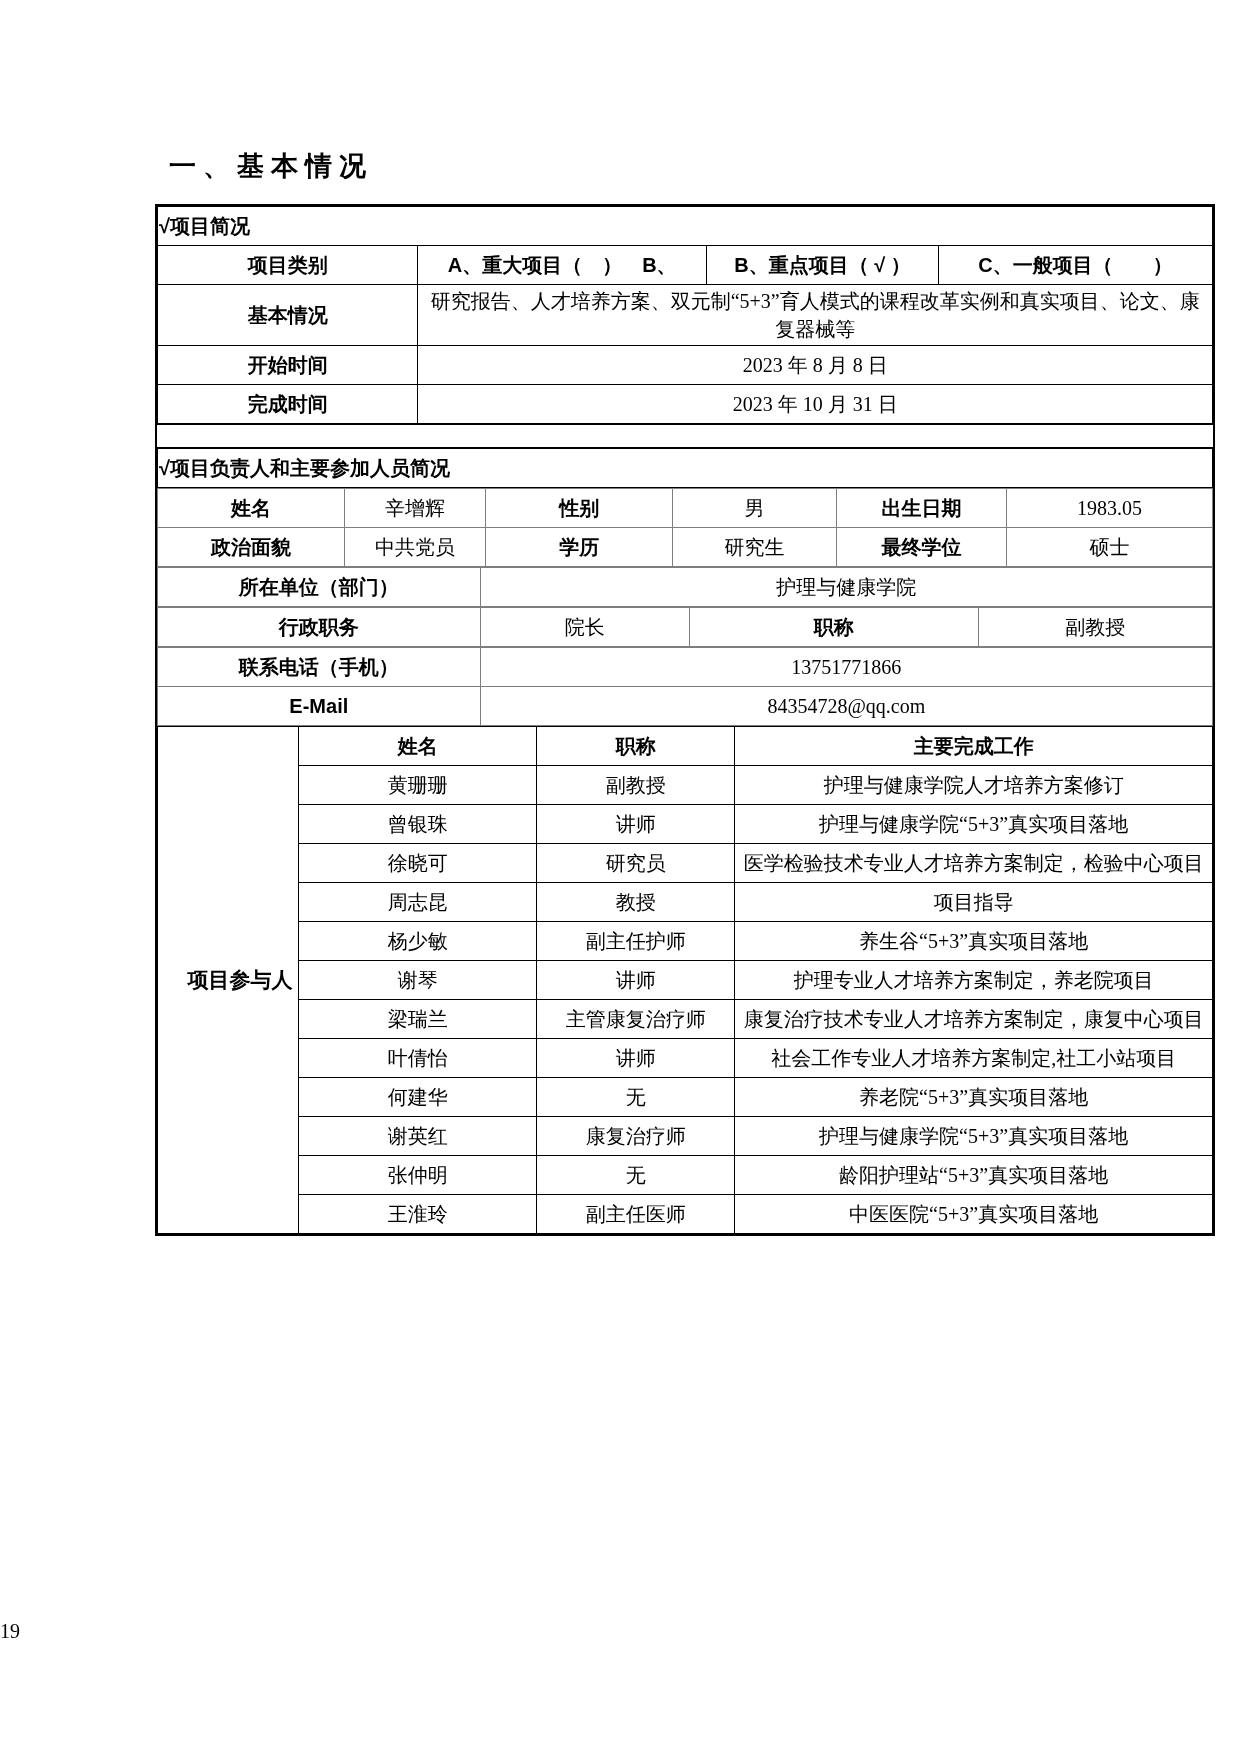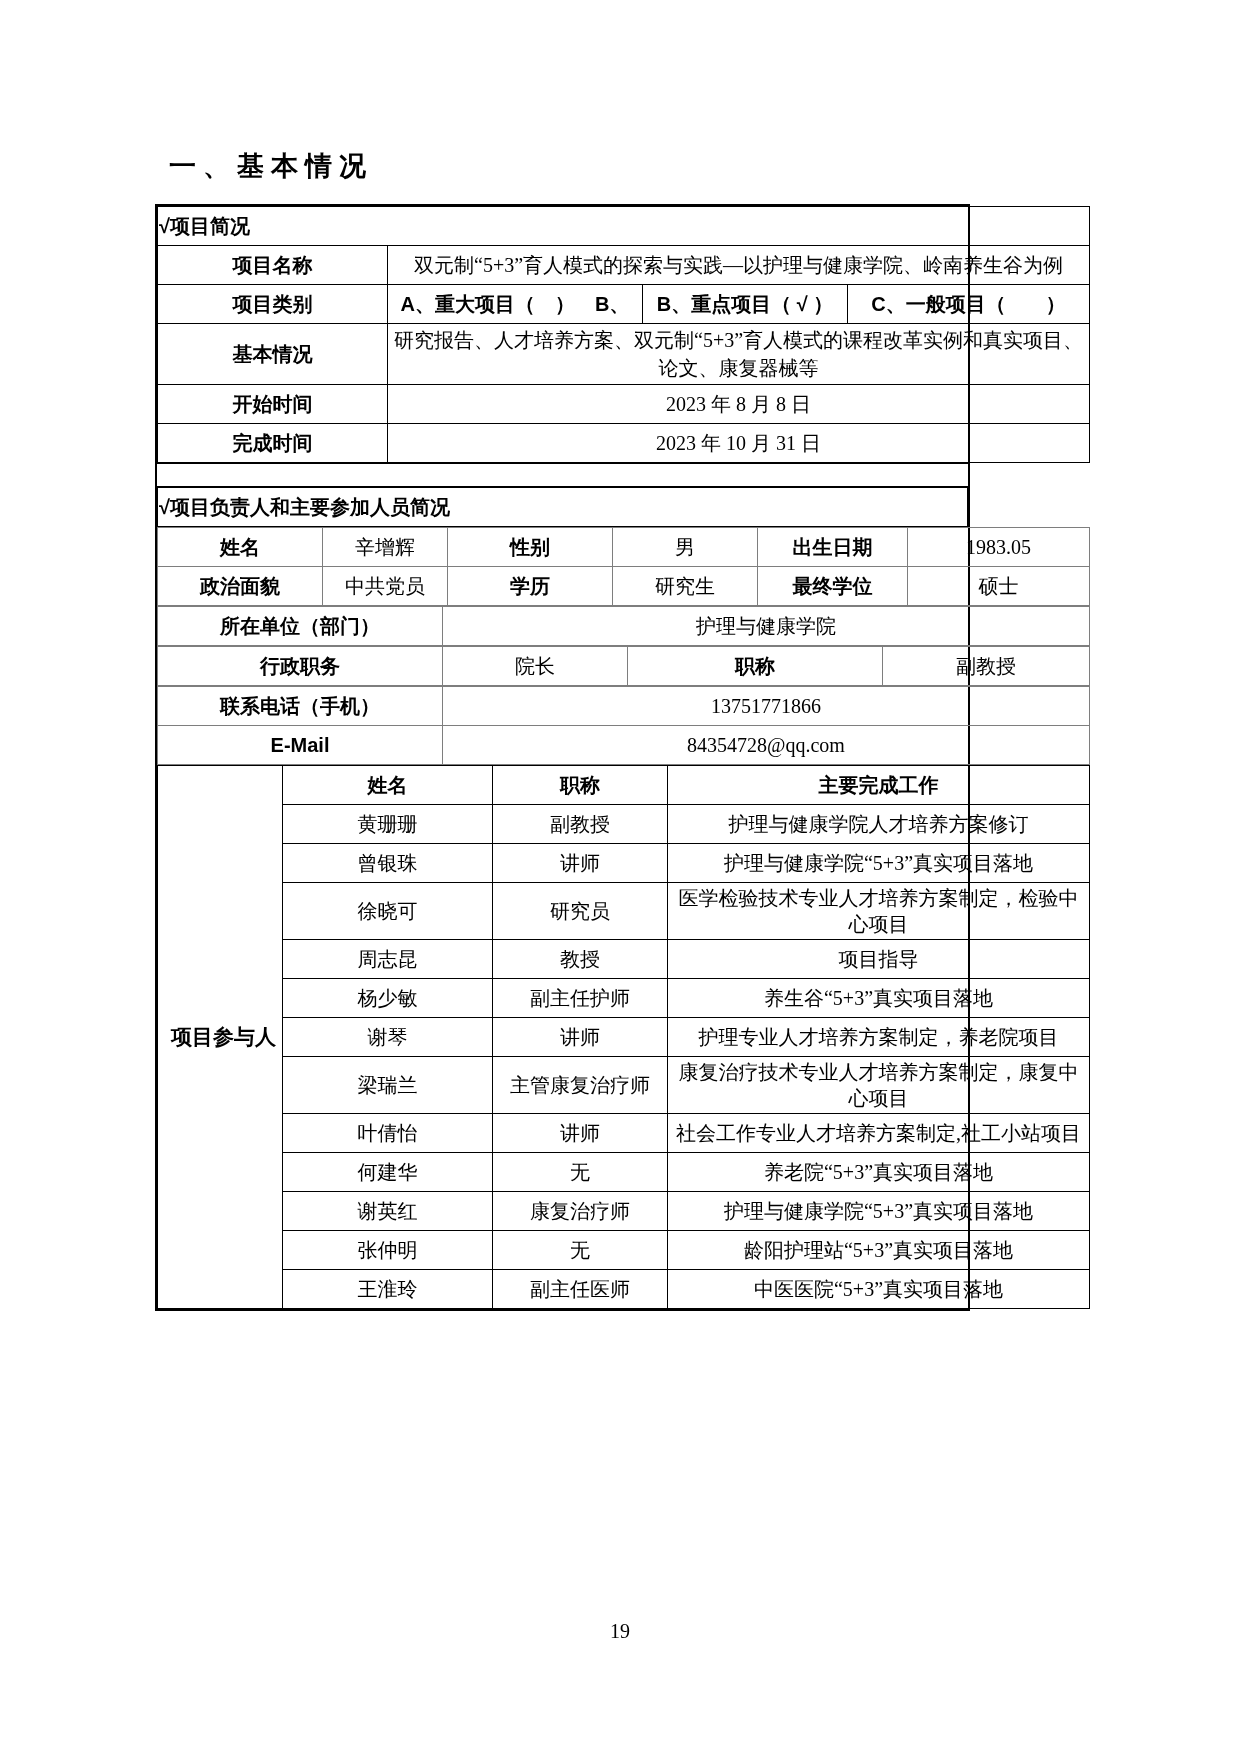--- a/index.html
+++ b/index.html
@@ -1,20 +1,20 @@
 <!DOCTYPE html>
 <html><head>
 <meta charset="utf-8">
 <style>
   html,body{margin:0;padding:0;}
   body{
     width:1240px;height:1753px;position:relative;background:#ffffff;
     font-family:"Liberation Sans",sans-serif;color:#000;
   }
-  .content{position:absolute;left:155px;top:140px;width:815px;}
+  .content{position:absolute;left:155px;top:140px;width:1060px;}
   .doc-title{
     font-size:27px;font-weight:bold;letter-spacing:7px;
     margin:8px 0 20px 14px;font-family:"Liberation Sans",sans-serif;
   }
   .tbl-wrap{border:2px solid #000;}
   table{width:100%;border-collapse:collapse;table-layout:fixed;}
   td{
     border:1px solid #000;text-align:center;vertical-align:middle;
     font-size:20px;line-height:26px;padding:2px 6px;overflow:hidden;
   }
@@ -22,21 +22,21 @@
   .val{font-family:"Liberation Serif",serif;}
   .sec-row td{
     text-align:left;font-weight:bold;height:34px;padding-left:1px;
   }
   .h38 td{height:34px;}
   .h58 td{height:54px;}
   .leader td{border-color:#7e7e7e;}
   .spacer td{border-left:none;border-right:none;height:18px;}
   .group-cell{font-weight:bold;font-size:21px;line-height:34px;text-align:right;}
   .page-num{
-    position:absolute;left:0;top:1620px;width:100%;text-align:center;
+    position:absolute;left:0;top:1620px;width:100%;text-align:left;
     font-size:20px;font-family:"Liberation Serif",serif;
   }
 </style>
 </head>
 <body>
 
 <div class="content">
 
   <div class="doc-title">一、基本情况</div>
 
@@ -45,24 +45,20 @@
     <table>
       <colgroup>
           <col style="width:230px">
           <col style="width:255px">
           <col style="width:205px">
           <col style="width:242px">
         </colgroup>
       <tbody>
           <tr class="sec-row">
         <td colspan="4" class="lbl">√项目简况</td>
-      </tr>
-      <tr class="h38">
-        <td class="lbl">项目名称</td>
-        <td colspan="3" class="val" style="padding:2px 4px;">双元制“5+3”育人模式的探索与实践—以护理与健康学院、岭南养生谷为例</td>
       </tr>
       <tr class="h38">
         <td class="lbl">项目类别</td>
         <td class="lbl">A、重大项目（　）　B、</td>
         <td class="lbl">B、重点项目（ √ ）</td>
         <td class="lbl">C、一般项目（　　）</td>
       </tr>
       <tr class="h58">
         <td class="lbl">基本情况</td>
         <td colspan="3" class="val" style="line-height:28px;text-align:center;">研究报告、人才培养方案、双元制“5+3”育人模式的课程改革实例和真实项目、论文、康复器械等</td>

